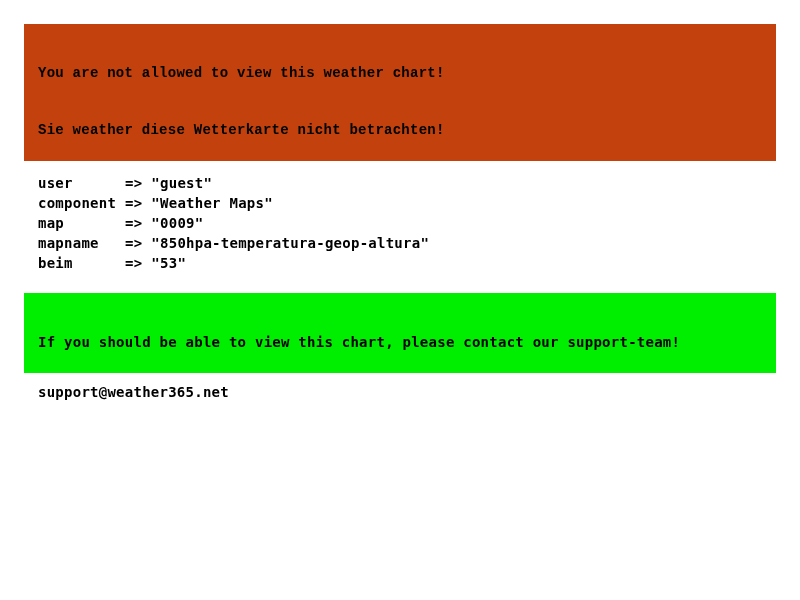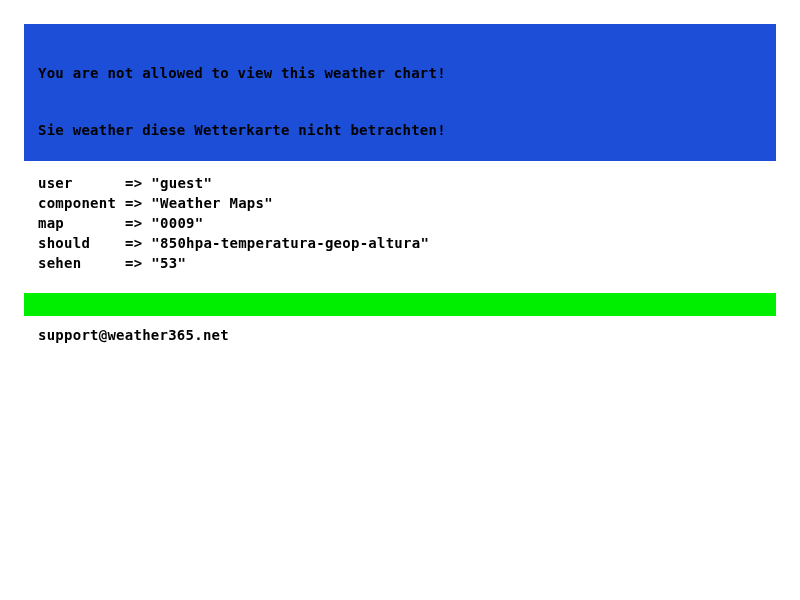--- a/index.html
+++ b/index.html
@@ -57,21 +57,21 @@
     justify-content: space-between;
     flex-direction: column;
   }
   .footer span {
     white-space: pre;
   }
 </style>
 </head>
 <body>
 
-<div class="banner banner-error" style="background-color: #1d4ed8;">
+<div class="banner banner-error" style="background-color: #c2410c; font-family: Liberation Mono, monospace;">
   <div>You are not allowed to view this weather chart!</div>
   <div>Sie weather diese Wetterkarte nicht betrachten!</div>
 </div>
 
 <div class="details">
   <div class="detail-row">
     <span class="detail-key">user</span>
     <span class="detail-arrow">=&gt;</span>
     <span class="detail-value">"guest"</span>
   </div>
@@ -79,29 +79,30 @@
     <span class="detail-key">component</span>
     <span class="detail-arrow">=&gt;</span>
     <span class="detail-value">"Weather Maps"</span>
   </div>
   <div class="detail-row">
     <span class="detail-key">map</span>
     <span class="detail-arrow">=&gt;</span>
     <span class="detail-value">"0009"</span>
   </div>
   <div class="detail-row">
-    <span class="detail-key">should</span>
+    <span class="detail-key">mapname</span>
     <span class="detail-arrow">=&gt;</span>
     <span class="detail-value">"850hpa-temperatura-geop-altura"</span>
   </div>
   <div class="detail-row">
-    <span class="detail-key">sehen</span>
+    <span class="detail-key">beim</span>
     <span class="detail-arrow">=&gt;</span>
     <span class="detail-value">"53"</span>
   </div>
 </div>
 
 <div class="banner banner-support" style="background-color: rgb(0, 238, 0);">
+  <div>If you should be able to view this chart, please contact our support-team!</div>
 </div>
 
 <div class="footer">
   <span>support@weather365.net</span>
 </div>
 
 </body></html>

